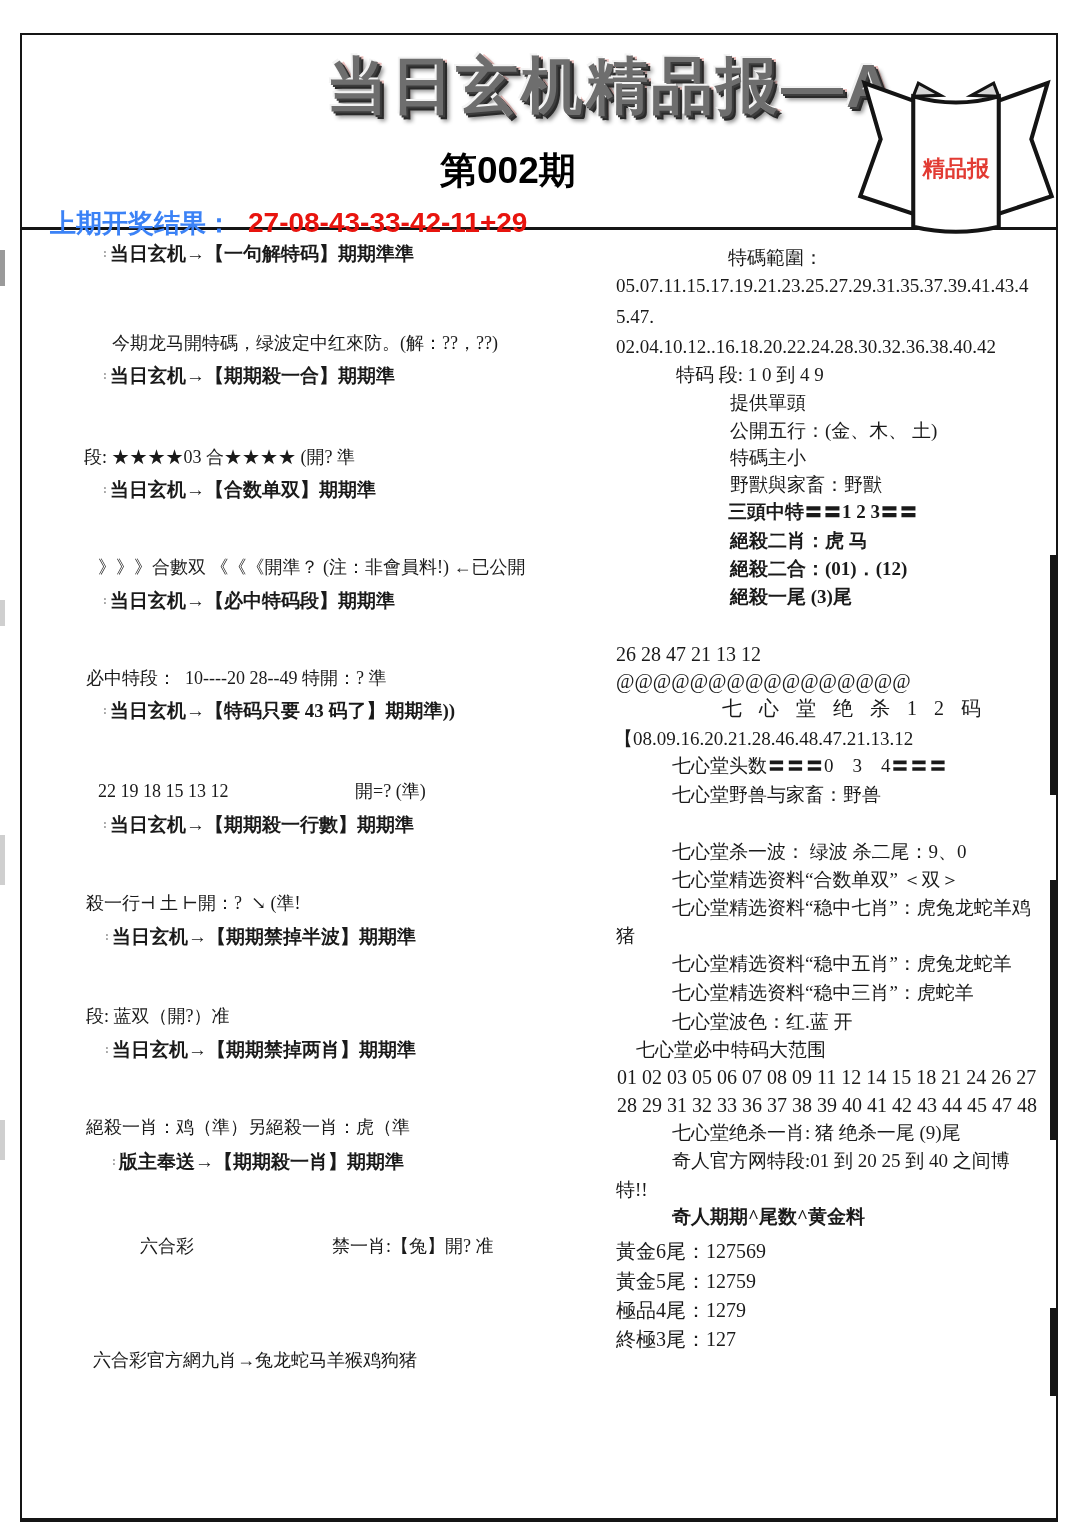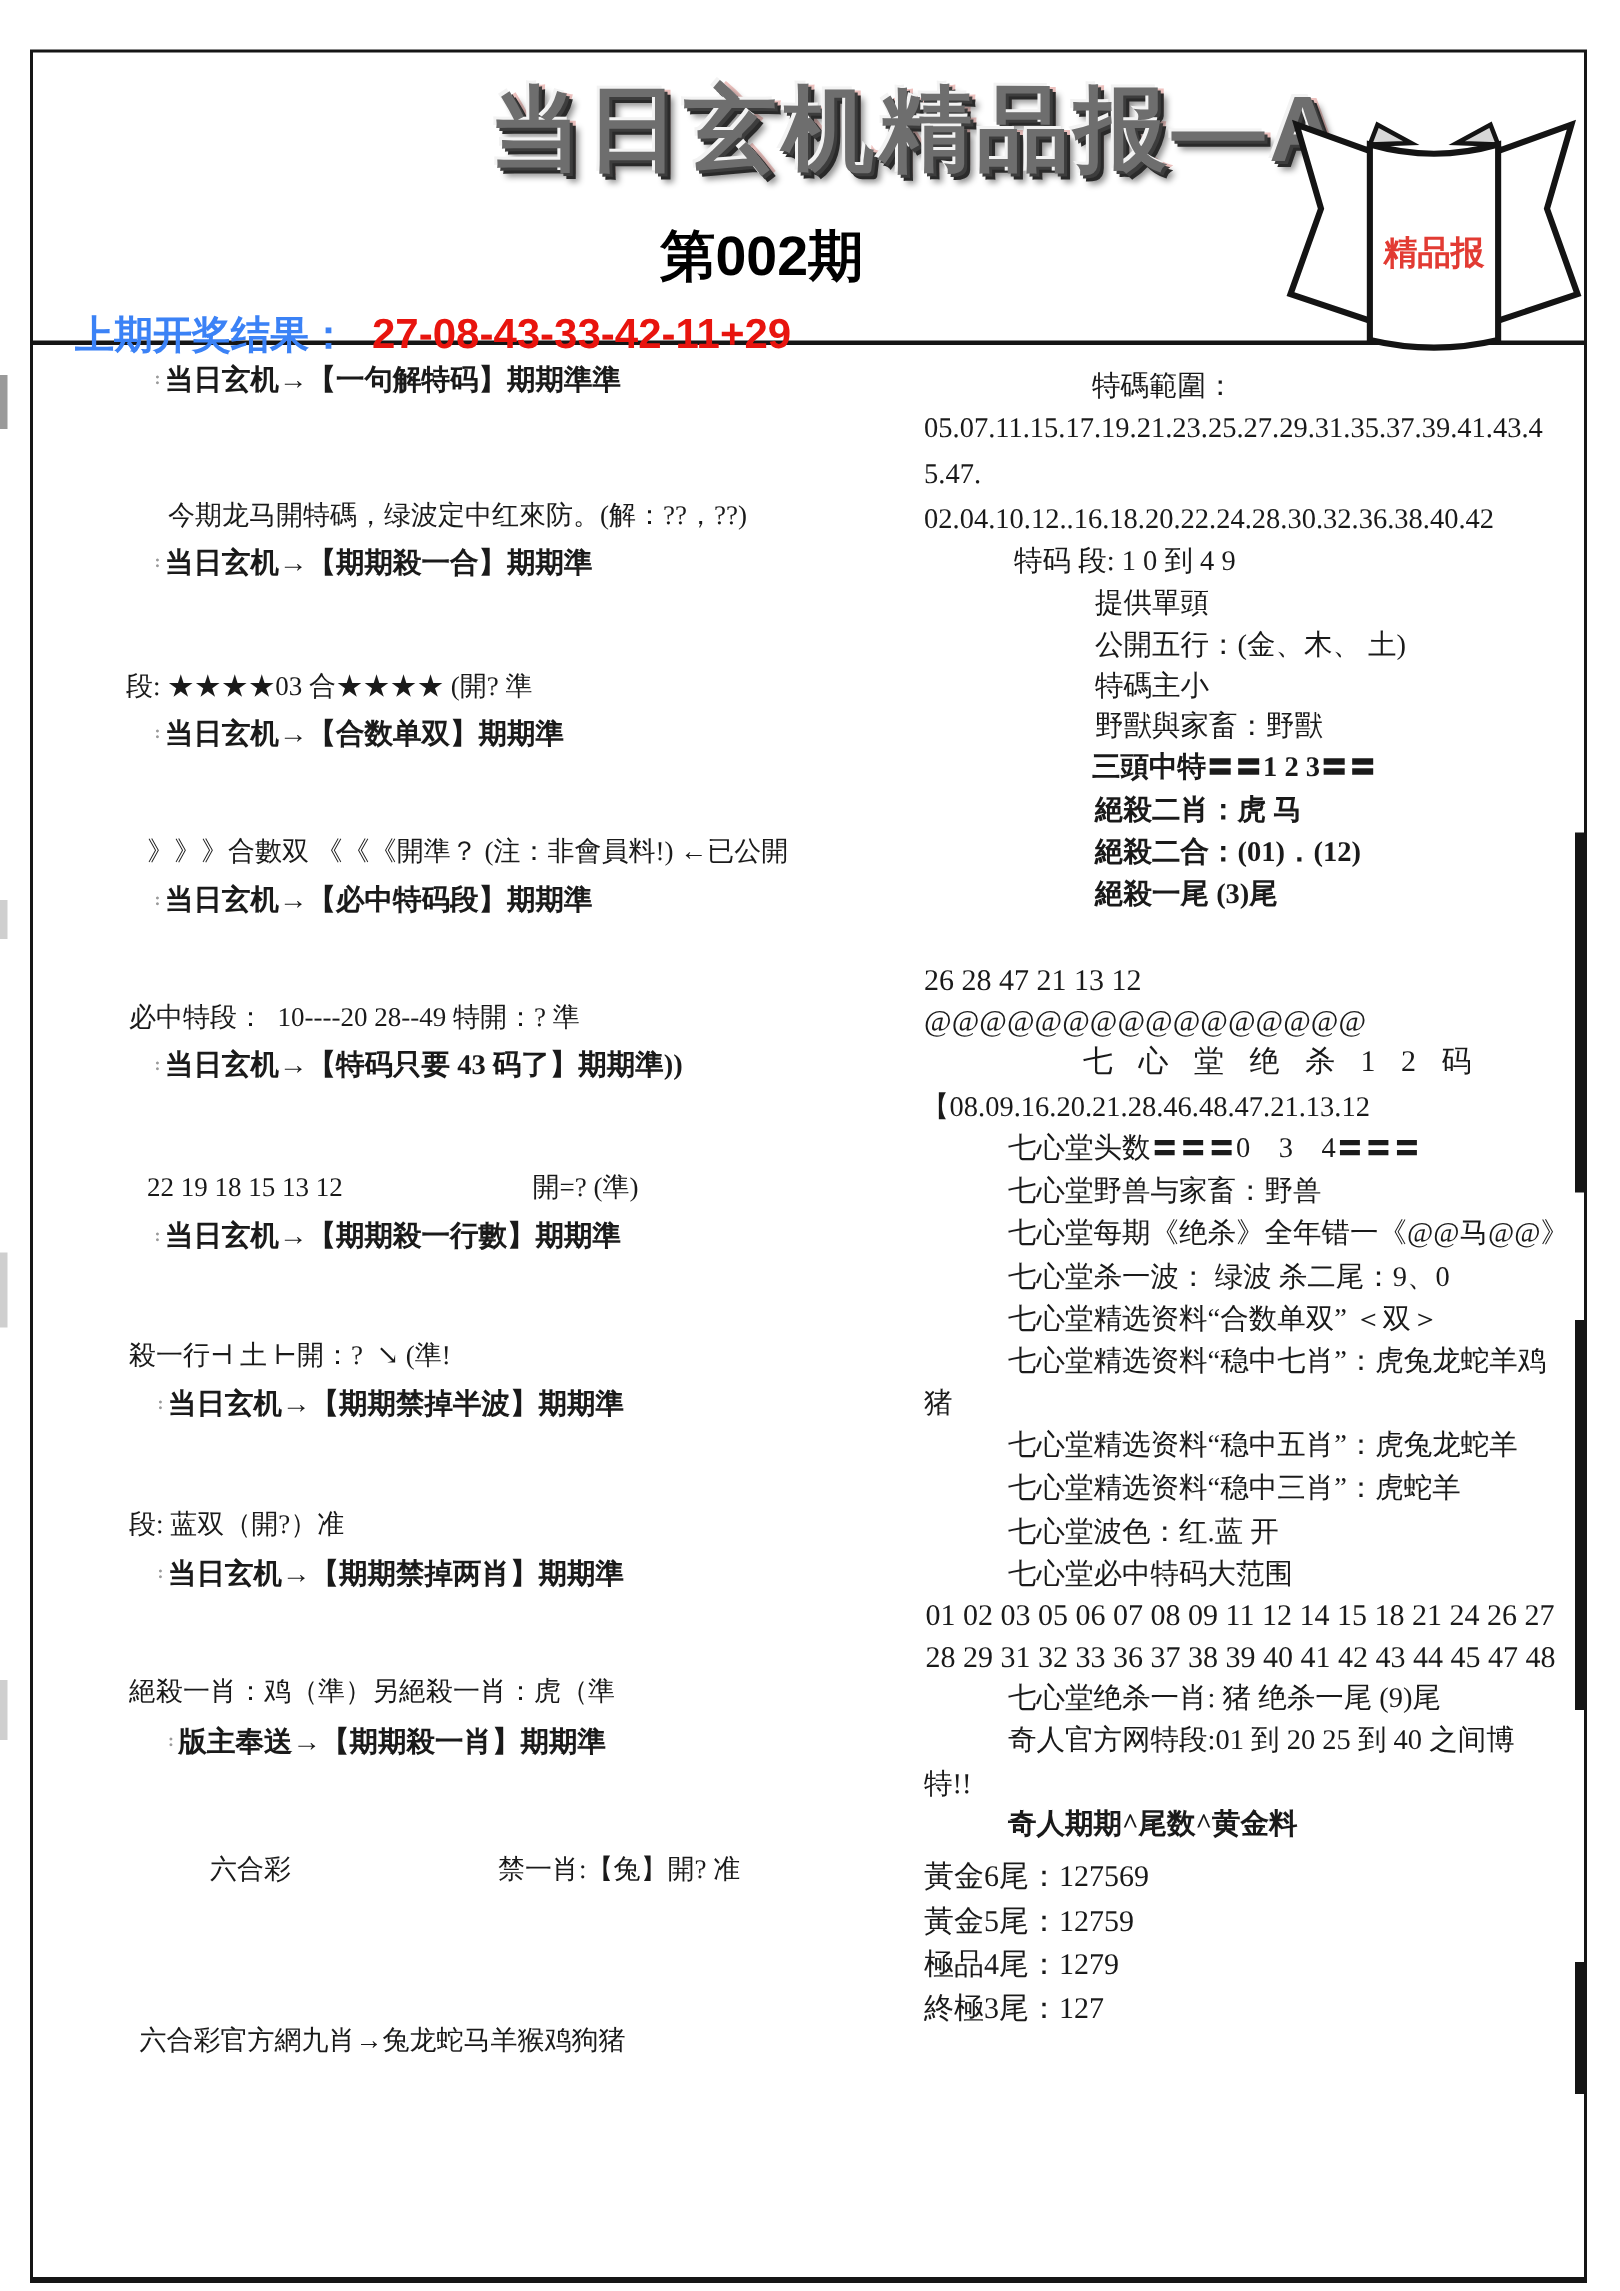--- a/index.html
+++ b/index.html
@@ -92,29 +92,28 @@
   <div class="ln r19 b" style="left:728px;top:501px">三頭中特〓〓1 2 3〓〓</div>
   <div class="ln r19 b" style="left:730px;top:530px">絕殺二肖：虎 马</div>
   <div class="ln r19 b" style="left:730px;top:558px">絕殺二合：(01)．(12)</div>
   <div class="ln r19 b" style="left:730px;top:586px">絕殺一尾 (3)尾</div>
   <div class="ln r20" style="left:616px;top:643px">26 28 47 21 13 12</div>
   <div class="ln r20" style="left:616px;top:670px">@@@@@@@@@@@@@@@@</div>
   <div class="ln sp" style="left:722px;top:697px">七心堂绝杀12码</div>
   <div class="ln r19" style="left:614px;top:728px">【08.09.16.20.21.28.46.48.47.21.13.12</div>
   <div class="ln r19" style="left:672px;top:755px">七心堂头数〓〓〓0　3　4〓〓〓</div>
   <div class="ln r19" style="left:672px;top:784px">七心堂野兽与家畜：野兽</div>
-  <div class="ln r19" style="left:672px;top:812px">七心堂每期《绝杀》全年错一《@@马@@》</div>
   <div class="ln r19" style="left:672px;top:841px">七心堂杀一波： 绿波 杀二尾：9、0</div>
   <div class="ln r19" style="left:672px;top:869px">七心堂精选资料“合数单双” ＜双＞</div>
   <div class="ln r19" style="left:672px;top:897px">七心堂精选资料“稳中七肖”：虎兔龙蛇羊鸡</div>
   <div class="ln r19" style="left:616px;top:925px">猪</div>
   <div class="ln r19" style="left:672px;top:953px">七心堂精选资料“稳中五肖”：虎兔龙蛇羊</div>
   <div class="ln r19" style="left:672px;top:982px">七心堂精选资料“稳中三肖”：虎蛇羊</div>
   <div class="ln r19" style="left:672px;top:1011px">七心堂波色：红.蓝 开</div>
-  <div class="ln r19" style="left:672px;top:1039px">七心堂必中特码大范围</div>
+  <div class="ln r19" style="left:636px;top:1039px">七心堂必中特码大范围</div>
   <div class="ln r20" style="left:617px;top:1066px">01 02 03 05 06 07 08 09 11 12 14 15 18 21 24 26 27</div>
   <div class="ln r20" style="left:617px;top:1094px">28 29 31 32 33 36 37 38 39 40 41 42 43 44 45 47 48</div>
   <div class="ln r19" style="left:672px;top:1122px">七心堂绝杀一肖: 猪 绝杀一尾 (9)尾</div>
   <div class="ln r19" style="left:672px;top:1150px">奇人官方网特段:01 到 20 25 到 40 之间博</div>
   <div class="ln r19" style="left:616px;top:1179px">特!!</div>
   <div class="ln r19 b" style="left:672px;top:1206px">奇人期期^尾数^黄金料</div>
   <div class="ln r20" style="left:616px;top:1240px">黃金6尾：127569</div>
   <div class="ln r20" style="left:616px;top:1270px">黃金5尾：12759</div>
   <div class="ln r20" style="left:616px;top:1299px">極品4尾：1279</div>
   <div class="ln r20" style="left:616px;top:1328px">終極3尾：127</div>

